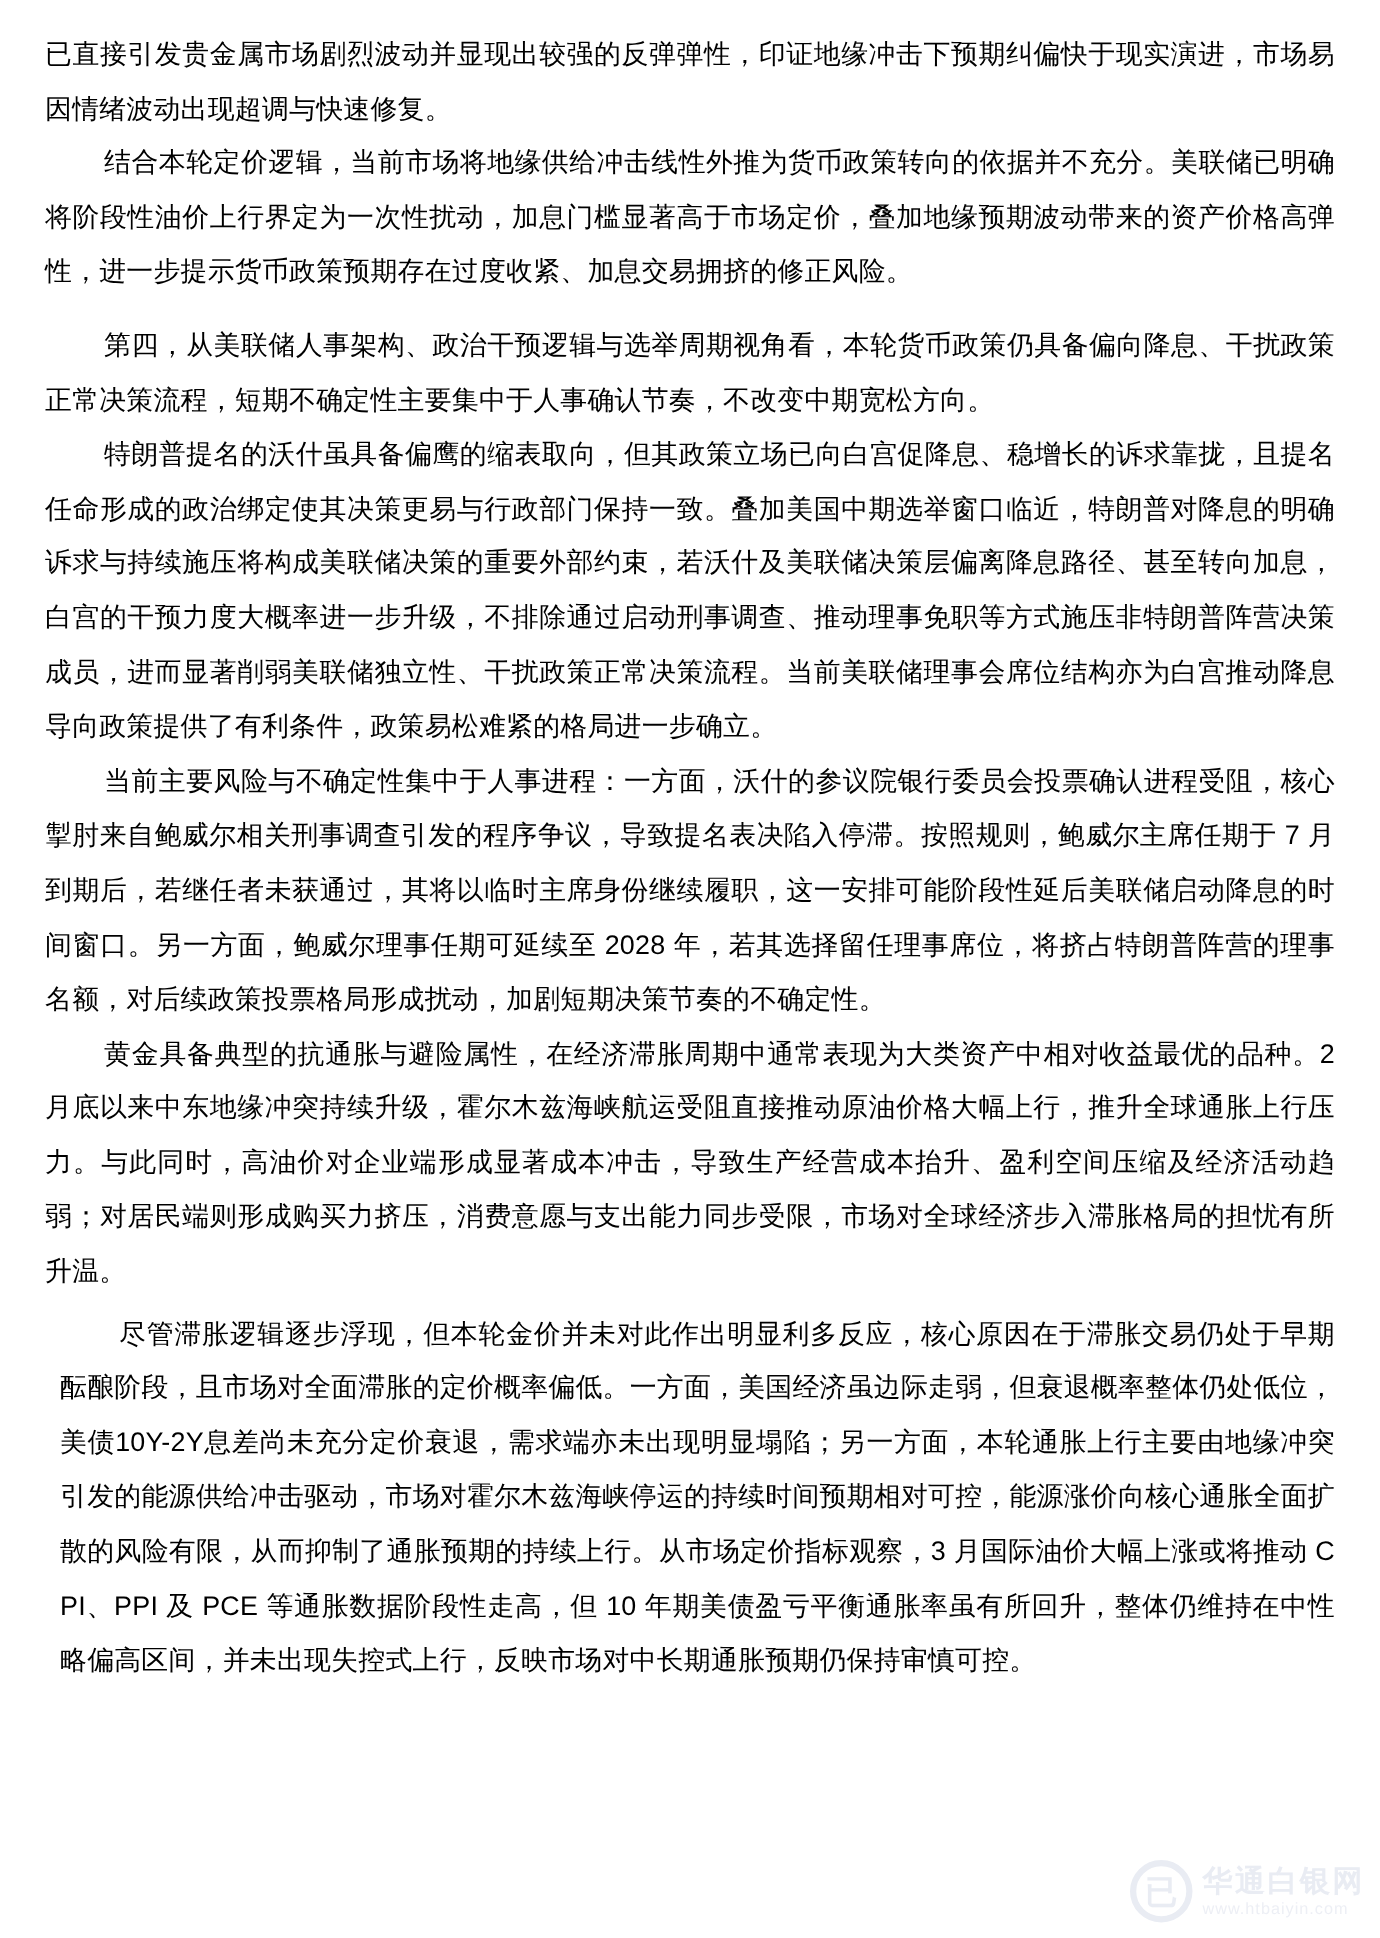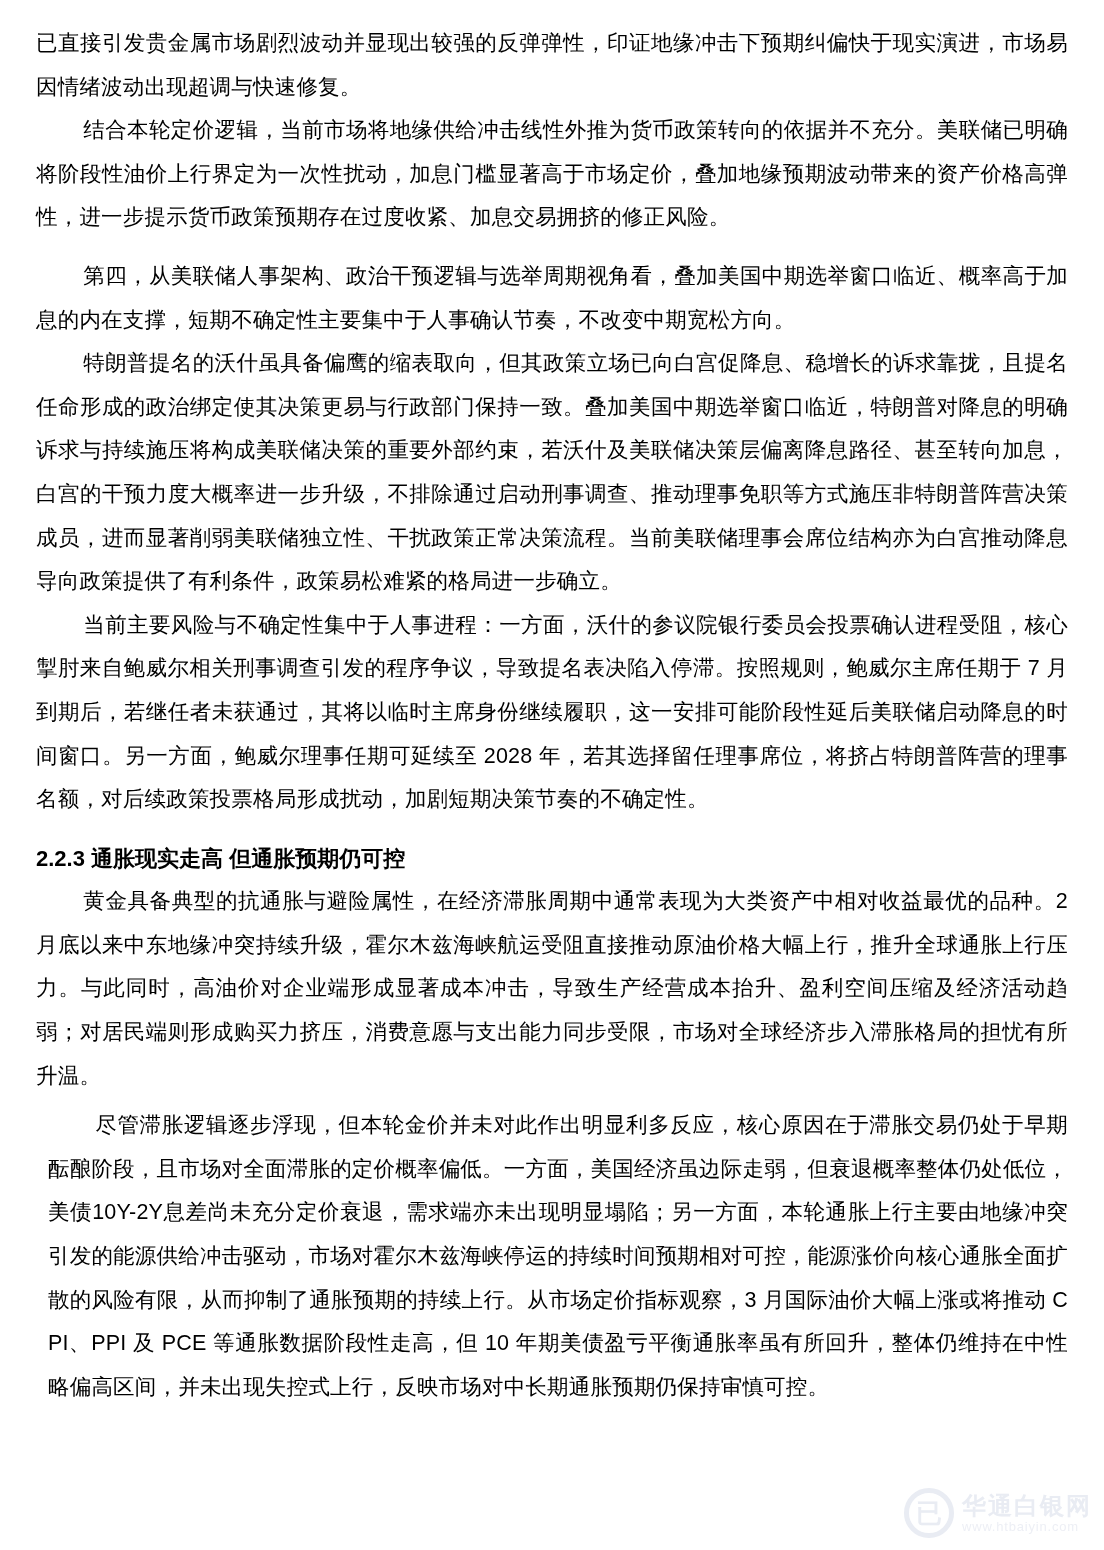--- a/index.html
+++ b/index.html
@@ -88,28 +88,27 @@
   }
 </style>
 </head>
 <body>
 
 <div class="doc">
   <p class="para">已直接引发贵金属市场剧烈波动并显现出较强的反弹弹性，印证地缘冲击下预期纠偏快于现实演进，市场易因情绪波动出现超调与快速修复。</p>
 
   <p class="para indent">结合本轮定价逻辑，当前市场将地缘供给冲击线性外推为货币政策转向的依据并不充分。美联储已明确将阶段性油价上行界定为一次性扰动，加息门槛显著高于市场定价，叠加地缘预期波动带来的资产价格高弹性，进一步提示货币政策预期存在过度收紧、加息交易拥挤的修正风险。</p>
 
-  <p class="para indent gap-top">第四，从美联储人事架构、政治干预逻辑与选举周期视角看，叠加美国中期选举窗口临近、概率高于加息的内在支撑，短期不确定性主要集中于人事确认节奏，不改变中期宽松方向。</p>
+  <p class="para indent gap-top">第四，从美联储人事架构、政治干预逻辑与选举周期视角看，本轮货币政策仍具备偏向降息、干扰政策正常决策流程，短期不确定性主要集中于人事确认节奏，不改变中期宽松方向。</p>
 
   <p class="para indent">特朗普提名的沃什虽具备偏鹰的缩表取向，但其政策立场已向白宫促降息、稳增长的诉求靠拢，且提名任命形成的政治绑定使其决策更易与行政部门保持一致。叠加美国中期选举窗口临近，特朗普对降息的明确诉求与持续施压将构成美联储决策的重要外部约束，若沃什及美联储决策层偏离降息路径、甚至转向加息，白宫的干预力度大概率进一步升级，不排除通过启动刑事调查、推动理事免职等方式施压非特朗普阵营决策成员，进而显著削弱美联储独立性、干扰政策正常决策流程。当前美联储理事会席位结构亦为白宫推动降息导向政策提供了有利条件，政策易松难紧的格局进一步确立。</p>
 
   <p class="para indent">当前主要风险与不确定性集中于人事进程：一方面，沃什的参议院银行委员会投票确认进程受阻，核心掣肘来自鲍威尔相关刑事调查引发的程序争议，导致提名表决陷入停滞。按照规则，鲍威尔主席任期于 7 月到期后，若继任者未获通过，其将以临时主席身份继续履职，这一安排可能阶段性延后美联储启动降息的时间窗口。另一方面，鲍威尔理事任期可延续至 2028 年，若其选择留任理事席位，将挤占特朗普阵营的理事名额，对后续政策投票格局形成扰动，加剧短期决策节奏的不确定性。</p>
 
 
-  <h2 class="heading">2.2.3 通胀现实走高 但通胀预期仍可控</h2>
 
   <p class="para indent">黄金具备典型的抗通胀与避险属性，在经济滞胀周期中通常表现为大类资产中相对收益最优的品种。2 月底以来中东地缘冲突持续升级，霍尔木兹海峡航运受阻直接推动原油价格大幅上行，推升全球通胀上行压力。与此同时，高油价对企业端形成显著成本冲击，导致生产经营成本抬升、盈利空间压缩及经济活动趋弱；对居民端则形成购买力挤压，消费意愿与支出能力同步受限，市场对全球经济步入滞胀格局的担忧有所升温。</p>
 
   <p class="para indent gap-top-sm">尽管滞胀逻辑逐步浮现，但本轮金价并未对此作出明显利多反应，核心原因在于滞胀交易仍处于早期酝酿阶段，且市场对全面滞胀的定价概率偏低。一方面，美国经济虽边际走弱，但衰退概率整体仍处低位，美债10Y-2Y息差尚未充分定价衰退，需求端亦未出现明显塌陷；另一方面，本轮通胀上行主要由地缘冲突引发的能源供给冲击驱动，市场对霍尔木兹海峡停运的持续时间预期相对可控，能源涨价向核心通胀全面扩散的风险有限，从而抑制了通胀预期的持续上行。从市场定价指标观察，3 月国际油价大幅上涨或将推动 CPI、PPI 及 PCE 等通胀数据阶段性走高，但 10 年期美债盈亏平衡通胀率虽有所回升，整体仍维持在中性略偏高区间，并未出现失控式上行，反映市场对中长期通胀预期仍保持审慎可控。</p>
 </div>
 
 <div class="watermark">
   <div class="wm-logo">
     <span class="wm-glyph">已</span>
   </div>

